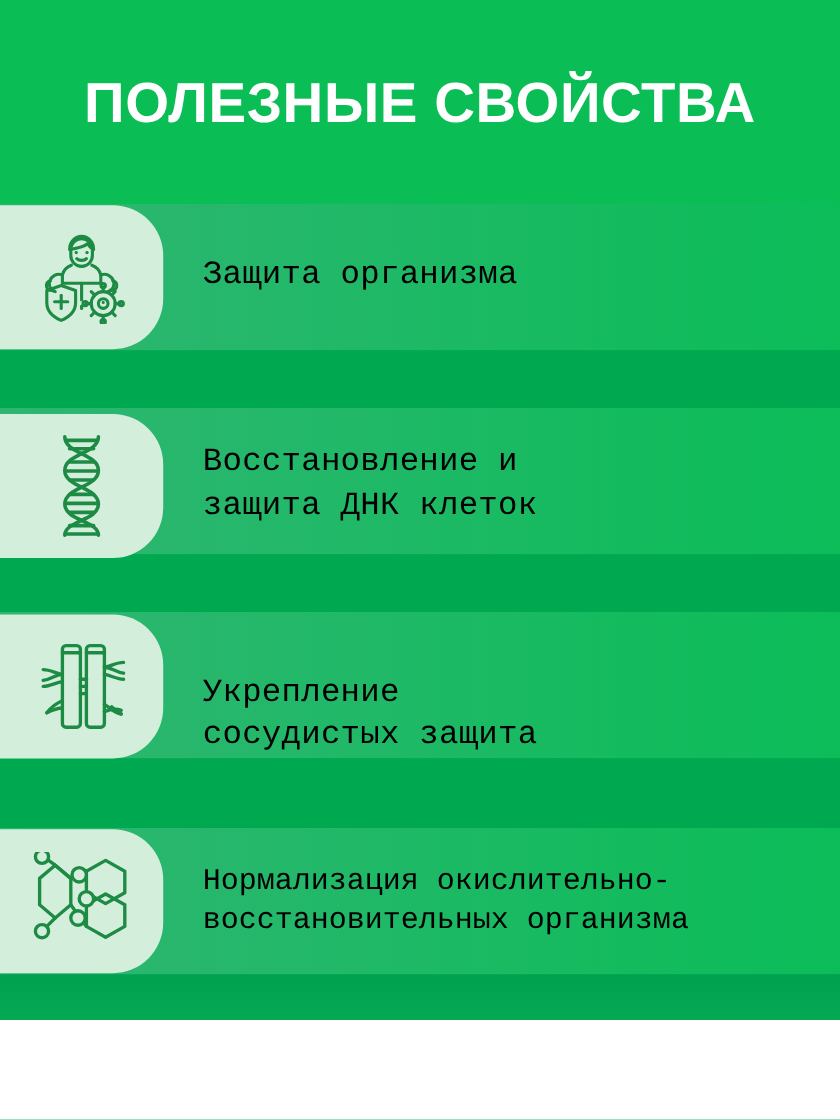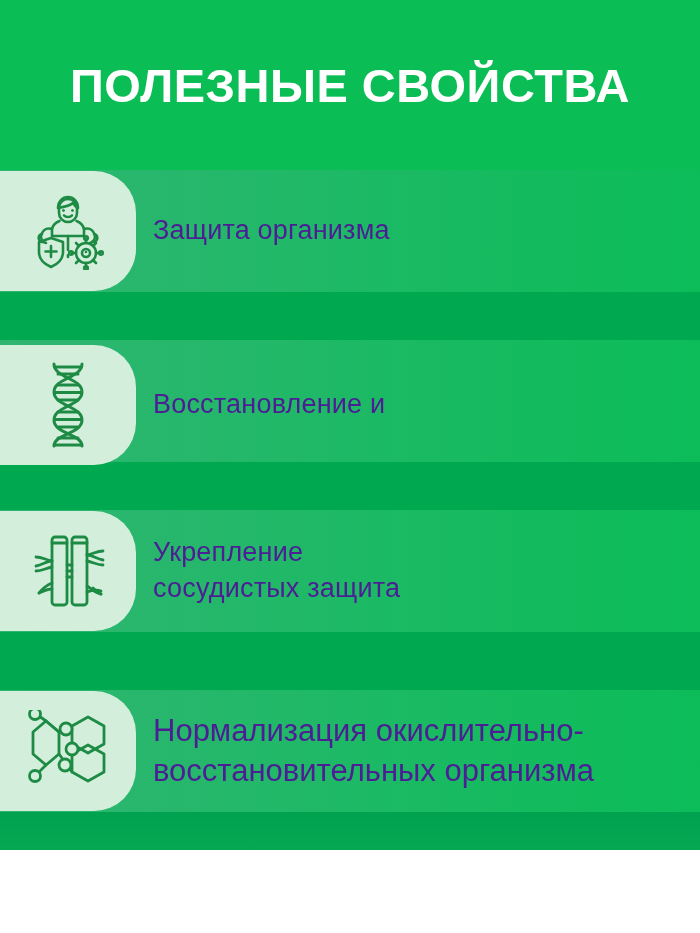--- a/index.html
+++ b/index.html
@@ -92,31 +92,31 @@
     border-bottom-right-radius: 42px;
     display: flex;
     align-items: center;
     justify-content: center;
   }
   .icon-pill svg {
     display: block;
   }
   .feature-text {
     flex: 1 1 auto;
-    color: #4c1d95;
-    padding-left: 17px;
+    color: #000000;
+    padding-left: 33px;
     padding-right: 10px;
     font-size: 27px;
     line-height: 1.32;
     font-weight: normal;
     letter-spacing: 0.2px;
-    font-family: Liberation Sans, sans-serif;
+    font-family: Liberation Mono, monospace;
   }
   .feature-row.long .feature-text {
-    font-size: 31px;
+    font-size: 25px;
     line-height: 1.3;
     letter-spacing: 0px;
   }
   .feature-text .line {
     display: block;
     white-space: nowrap;
   }
 </style>
 </head>
 <body>
@@ -209,24 +209,25 @@
             <path d="M19 51 h20"></path>
             <path d="M16 58.5 h26"></path>
             <path d="M19 66 h20"></path>
             <path d="M19 77 h20"></path>
             <path d="M16 84 h26"></path>
           </svg>
         </span>
       </div>
       <div class="feature-text">
         <span class="line">Восстановление и</span>
-      </div>
-    </div>
-
-    <div class="feature-row" style="top:340px; height:122px;">
+        <span class="line">защита ДНК клеток</span>
+      </div>
+    </div>
+
+    <div class="feature-row" style="top:340px; height:122px;align-items:flex-end;">
       <div class="icon-pill">
         <span>
           <svg width="82" height="80" viewBox="0 0 82 80" fill="none" stroke="#1E8B45" stroke-width="2.8" stroke-linecap="round" stroke-linejoin="round">
 
             <path d="M28 6 h9 a3 3 0 0 1 3 3 v62 a3 3 0 0 1 -3 3 h-9 a3 3 0 0 1 -3 -3 v-62 a3 3 0 0 1 3 -3 z"></path>
             <path d="M48 6 h9 a3 3 0 0 1 3 3 v62 a3 3 0 0 1 -3 3 h-9 a3 3 0 0 1 -3 -3 v-62 a3 3 0 0 1 3 -3 z"></path>
             <path d="M25 12 h15"></path>
             <path d="M45 12 h15"></path>
 
             <path d="M60 24 c6-1 10-4 16-4"></path>

